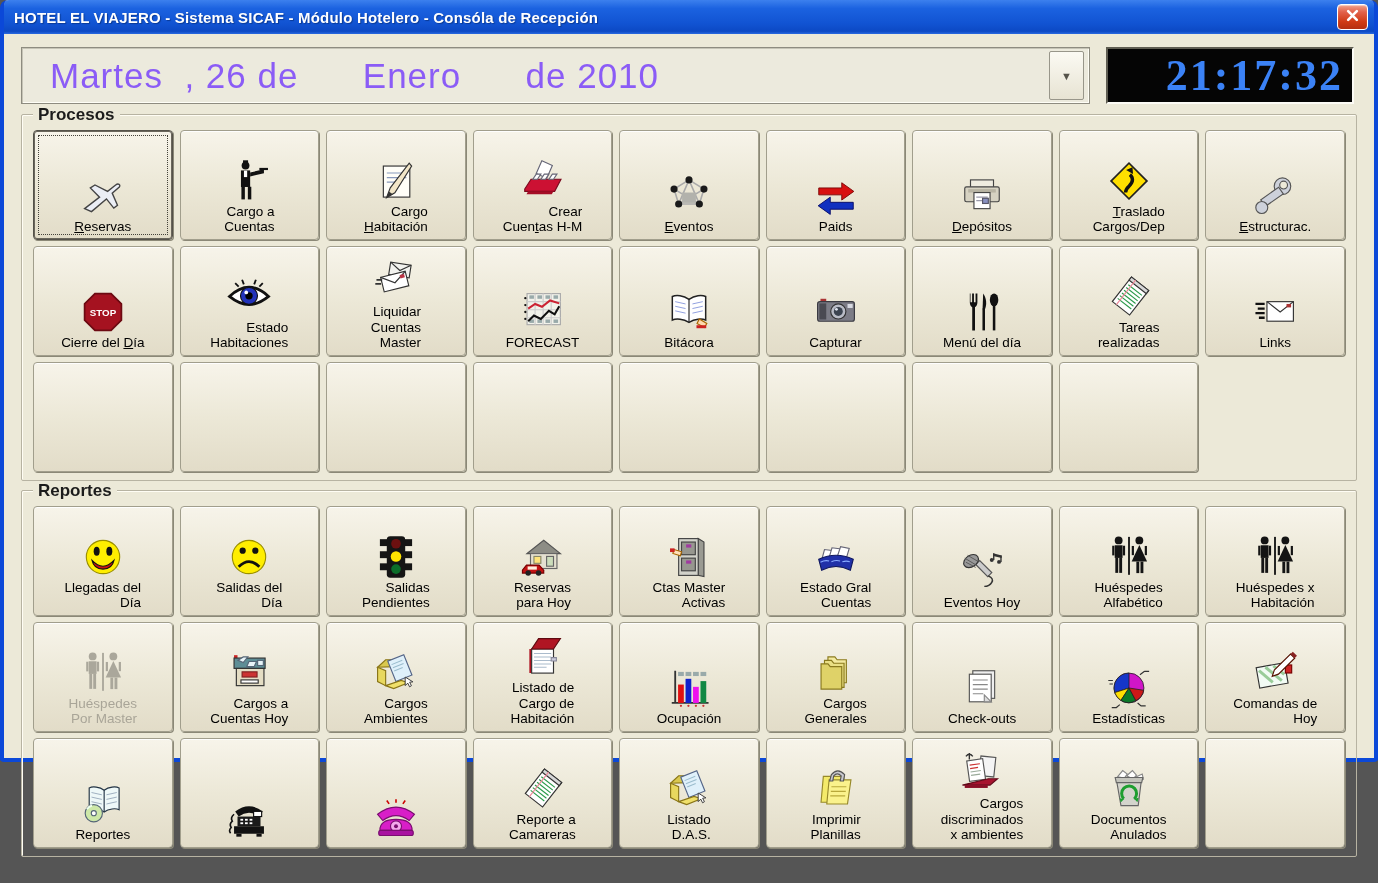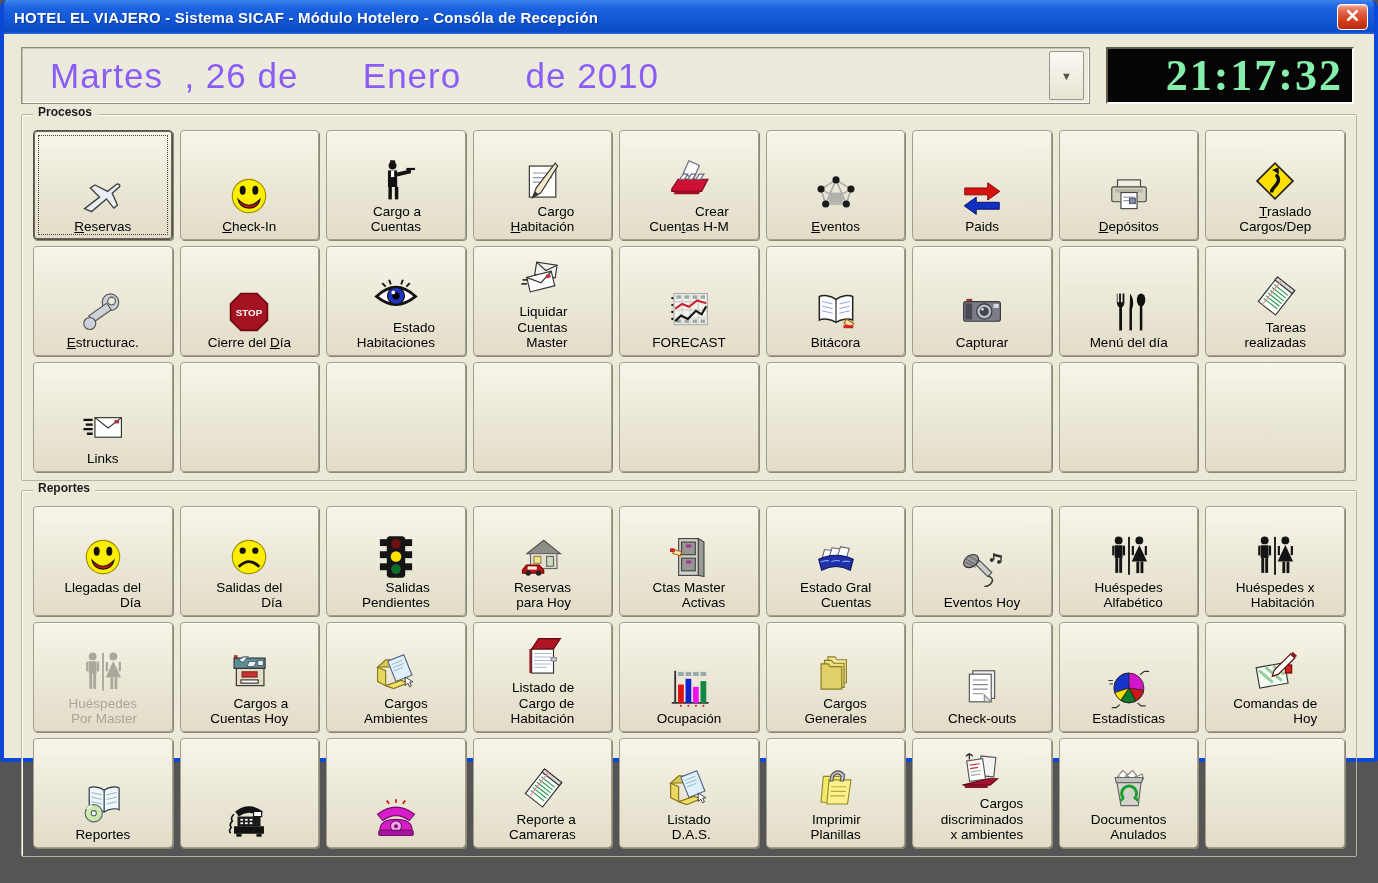--- a/index.html
+++ b/index.html
@@ -26,21 +26,21 @@
     display:flex;align-items:center;justify-content:center;color:#55534a;font-size:11px;cursor:pointer;}
   .clock{width:248px;flex:0 0 248px;height:57px;box-sizing:border-box;background:#050505;
     border:2px solid;border-color:#5f5d52 #fcfbf5 #fcfbf5 #5f5d52;
     display:flex;align-items:center;justify-content:flex-end;padding-right:9px;
     font-family:"Liberation Serif",serif;font-weight:bold;font-size:44px;color:#00e408;letter-spacing:2px;}
   
   .groupbox{position:relative;margin:6px 17px 0 17px;border:1px solid #b7b3a2;border-radius:2px;
     box-shadow:inset 1px 1px 0 #fffdf4;padding:15px 11px 8px 11px;}
   .groupbox.reportes{margin-top:9px;}
   .legend{position:absolute;top:-10px;left:11px;background:#ece9d8;padding:0 5px;
-    font-weight:bold;font-size:12px;color:#1c1c1c;}
+    font-weight:bold;font-size:17px;color:#1c1c1c;}
   .grid{display:grid;grid-template-columns:repeat(9,1fr);grid-auto-rows:110px;gap:6px 7px;}
   
   .hbtn{box-sizing:border-box;background:linear-gradient(180deg,#f7f4ea 0%,#ece8d7 50%,#e2dcc8 100%);
     border:1px solid #a19e8c;border-radius:4px;
     box-shadow:1px 1px 0 #8b8877, inset 0 1px 0 #fefefe;
     display:flex;flex-direction:column;align-items:center;justify-content:flex-end;
     padding:5px 2px 4px 2px;cursor:pointer;overflow:hidden;}
   .hbtn .icon{flex:1 1 auto;display:flex;align-items:flex-end;justify-content:center;width:100%;min-height:0;}
   .hbtn .icon svg{width:46px;height:46px;}
   .hbtn .lbl{flex:0 0 auto;font-size:13.5px;line-height:1.13;color:#000;text-align:right;
@@ -65,44 +65,33 @@
     </span>
   </div>
 
   <div class="header">
     <div class="datebox">
       <span class="datetext">Martes  , 26 de      Enero      de 2010</span>
       <span class="dropbtn">
         <span>▼</span>
       </span>
     </div>
-    <div class="clock" style="color: #86efac;">21:17:32</div>
+    <div class="clock" style="color: #3b82f6;">21:17:32</div>
   </div>
 
   <div class="groupbox procesos">
     <span class="legend">Procesos</span>
     <div class="grid">
         <div class="hbtn focused">
           <span class="icon">
             <svg viewBox="0 0 40 40">
               <path d="M4 31 L17 21 L9 13 l4-2.6 11 5.6 7-5.6 c2.2-1.6 4.6-.4 3.2 1.8 L28 17.5 l4.6 10.6 -3.2 2.4 -6.4-8 L10 33.6z" fill="#ebeef5" stroke="#444" stroke-width="1.2"></path>
             </svg>
           </span>
           <div class="lbl"><u>R</u>eservas</div>
-        </div>
-        <div class="hbtn">
-          <span class="icon">
-            <svg viewBox="0 0 40 40">
-              <circle cx="20" cy="20" r="14.5" fill="#ffee00" stroke="#9a8f00"></circle>
-              <ellipse cx="14.5" cy="15" rx="2.6" ry="4" fill="#111"></ellipse>
-              <ellipse cx="25.5" cy="15" rx="2.6" ry="4" fill="#111"></ellipse>
-              <path d="M10.5 23 q9.5 10 19 0 q-1.5 7.5-9.5 7.5 t-9.5-7.5z" fill="#c11" stroke="#111"></path>
-            </svg>
-          </span>
-          <div class="lbl"><u>C</u>heck-In</div>
         </div>
         <div class="hbtn">
           <span class="icon">
             <svg viewBox="0 0 40 40">
               <g fill="#111">
                 <rect x="14.8" y="2" width="4.4" height="2.4"></rect>
                 <circle cx="17" cy="6.6" r="3.4"></circle>
                 <rect x="13" y="10.8" width="8" height="14.4"></rect>
                 <path d="M21 12.6 l12-2.8 v3.4 l-12 2.8z"></path>
                 <rect x="29" y="8.6" width="7.5" height="1.9"></rect>

